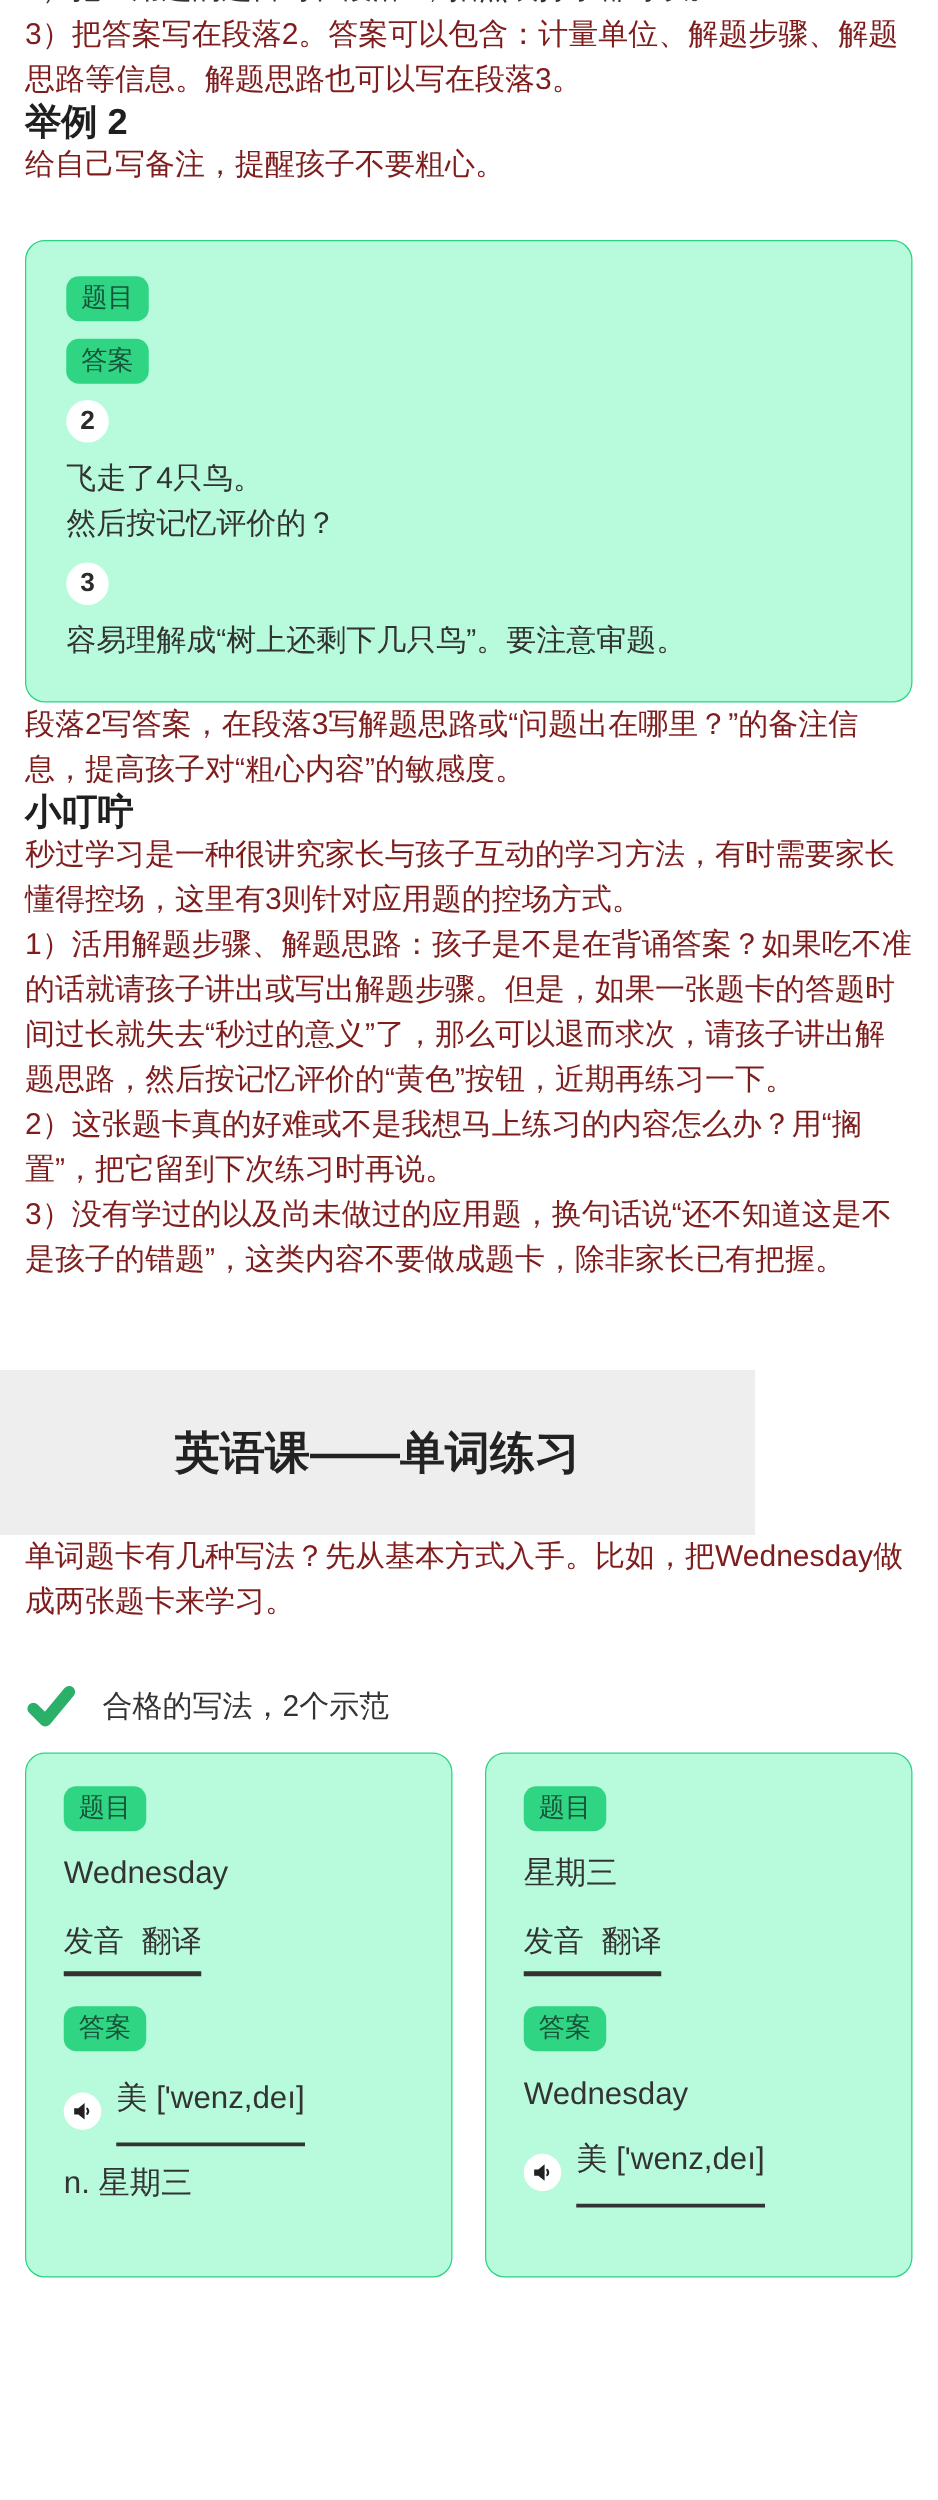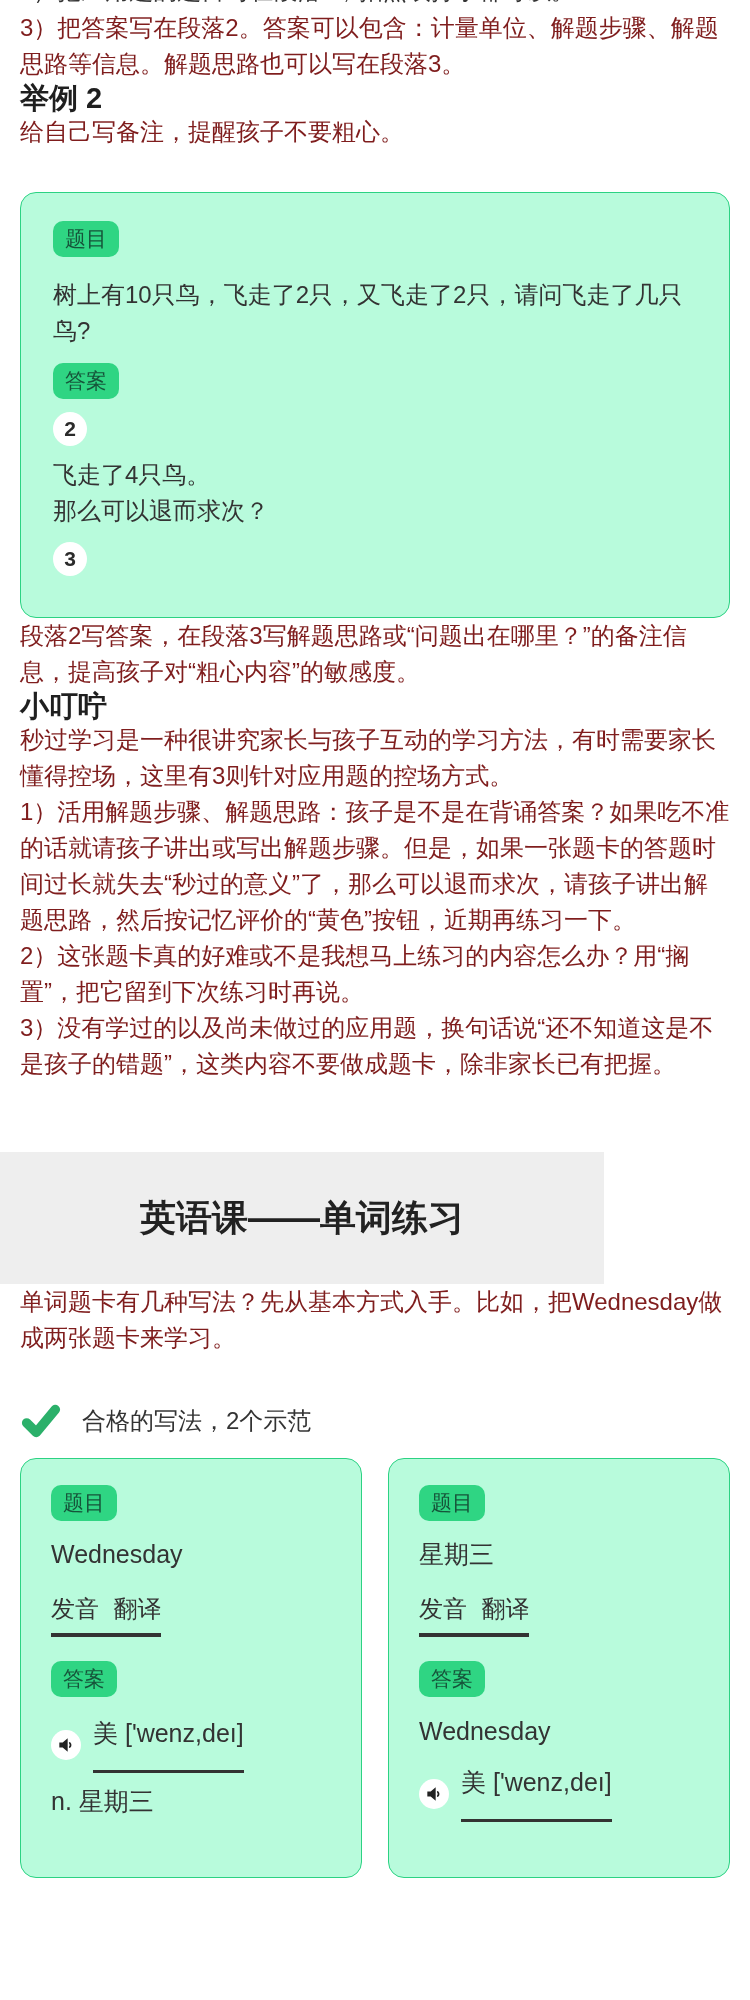--- a/index.html
+++ b/index.html
@@ -116,28 +116,28 @@
       <p>2）把应用题的题目写在段落1，拍照或打字都可以。</p>
     </div>
 
     <p class="body">3）把答案写在段落2。答案可以包含：计量单位、解题步骤、解题思路等信息。解题思路也可以写在段落3。</p>
 
     <h2 class="sec mt-h2a">举例 2</h2>
     <p class="body para-gap">给自己写备注，提醒孩子不要粗心。</p>
 
     <div class="card card-ex2">
       <span class="badge">题目</span>
-      <p class="q-text">树上有10只鸟，飞走了2只，又飞走了2只，请问飞走了几只鸟?</p>
       <div class="badge-row2">
         <span class="badge">答案</span>
       </div>
       <div class="num-circle">2</div>
       <p class="ans-lines">飞走了4只鸟。</p>
-      <p class="ans-lines">那么可以退而求次？</p>
+      <p class="ans-lines">然后按记忆评价的？</p>
       <div class="num-circle">3</div>
+      <p class="ans-lines">容易理解成“树上还剩下几只鸟”。要注意审题。</p>
     </div>
 
     <p class="body note">段落2写答案，在段落3写解题思路或“问题出在哪里？”的备注信息，提高孩子对“粗心内容”的敏感度。</p>
 
     <h2 class="sec mt-h2b">小叮咛</h2>
     <p class="body para-gap">秒过学习是一种很讲究家长与孩子互动的学习方法，有时需要家长懂得控场，这里有3则针对应用题的控场方式。</p>
     <p class="body">1）活用解题步骤、解题思路：孩子是不是在背诵答案？如果吃不准的话就请孩子讲出或写出解题步骤。但是，如果一张题卡的答题时间过长就失去“秒过的意义”了，那么可以退而求次，请孩子讲出解题思路，然后按记忆评价的“黄色”按钮，近期再练习一下。</p>
     <p class="body">2）这张题卡真的好难或不是我想马上练习的内容怎么办？用“搁置”，把它留到下次练习时再说。</p>
     <p class="body">3）没有学过的以及尚未做过的应用题，换句话说“还不知道这是不是孩子的错题”，这类内容不要做成题卡，除非家长已有把握。</p>
   </div>

